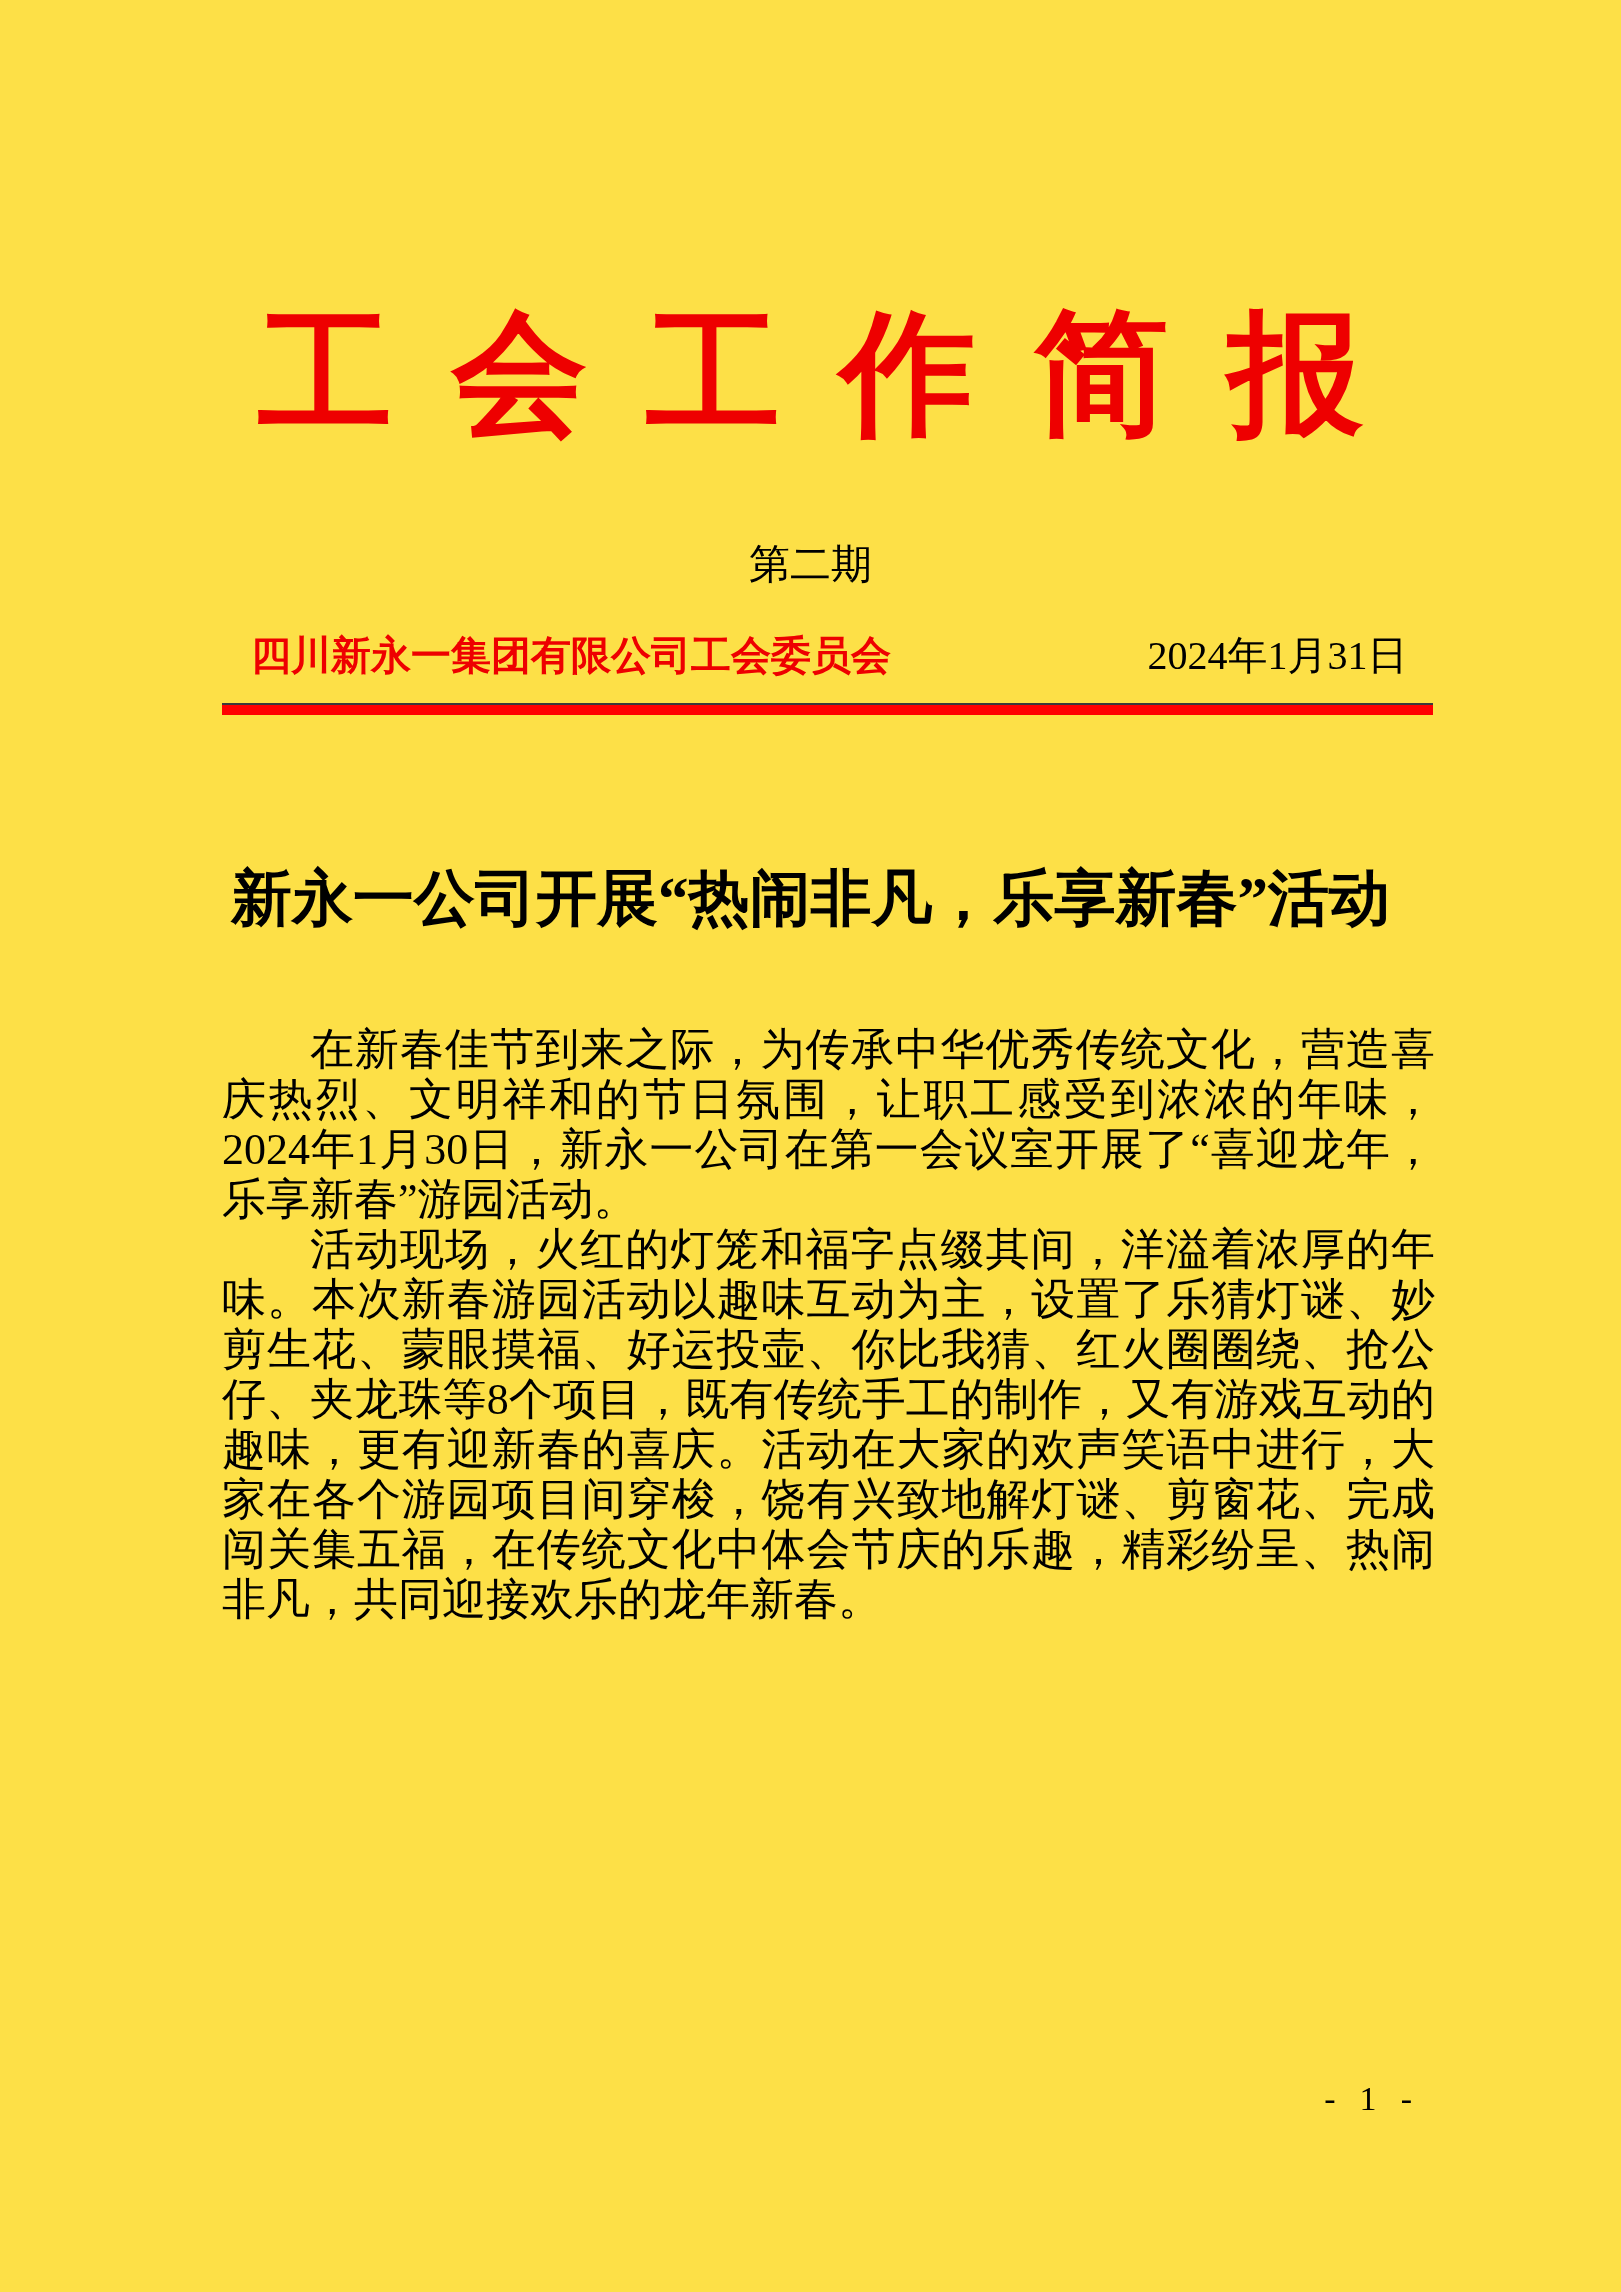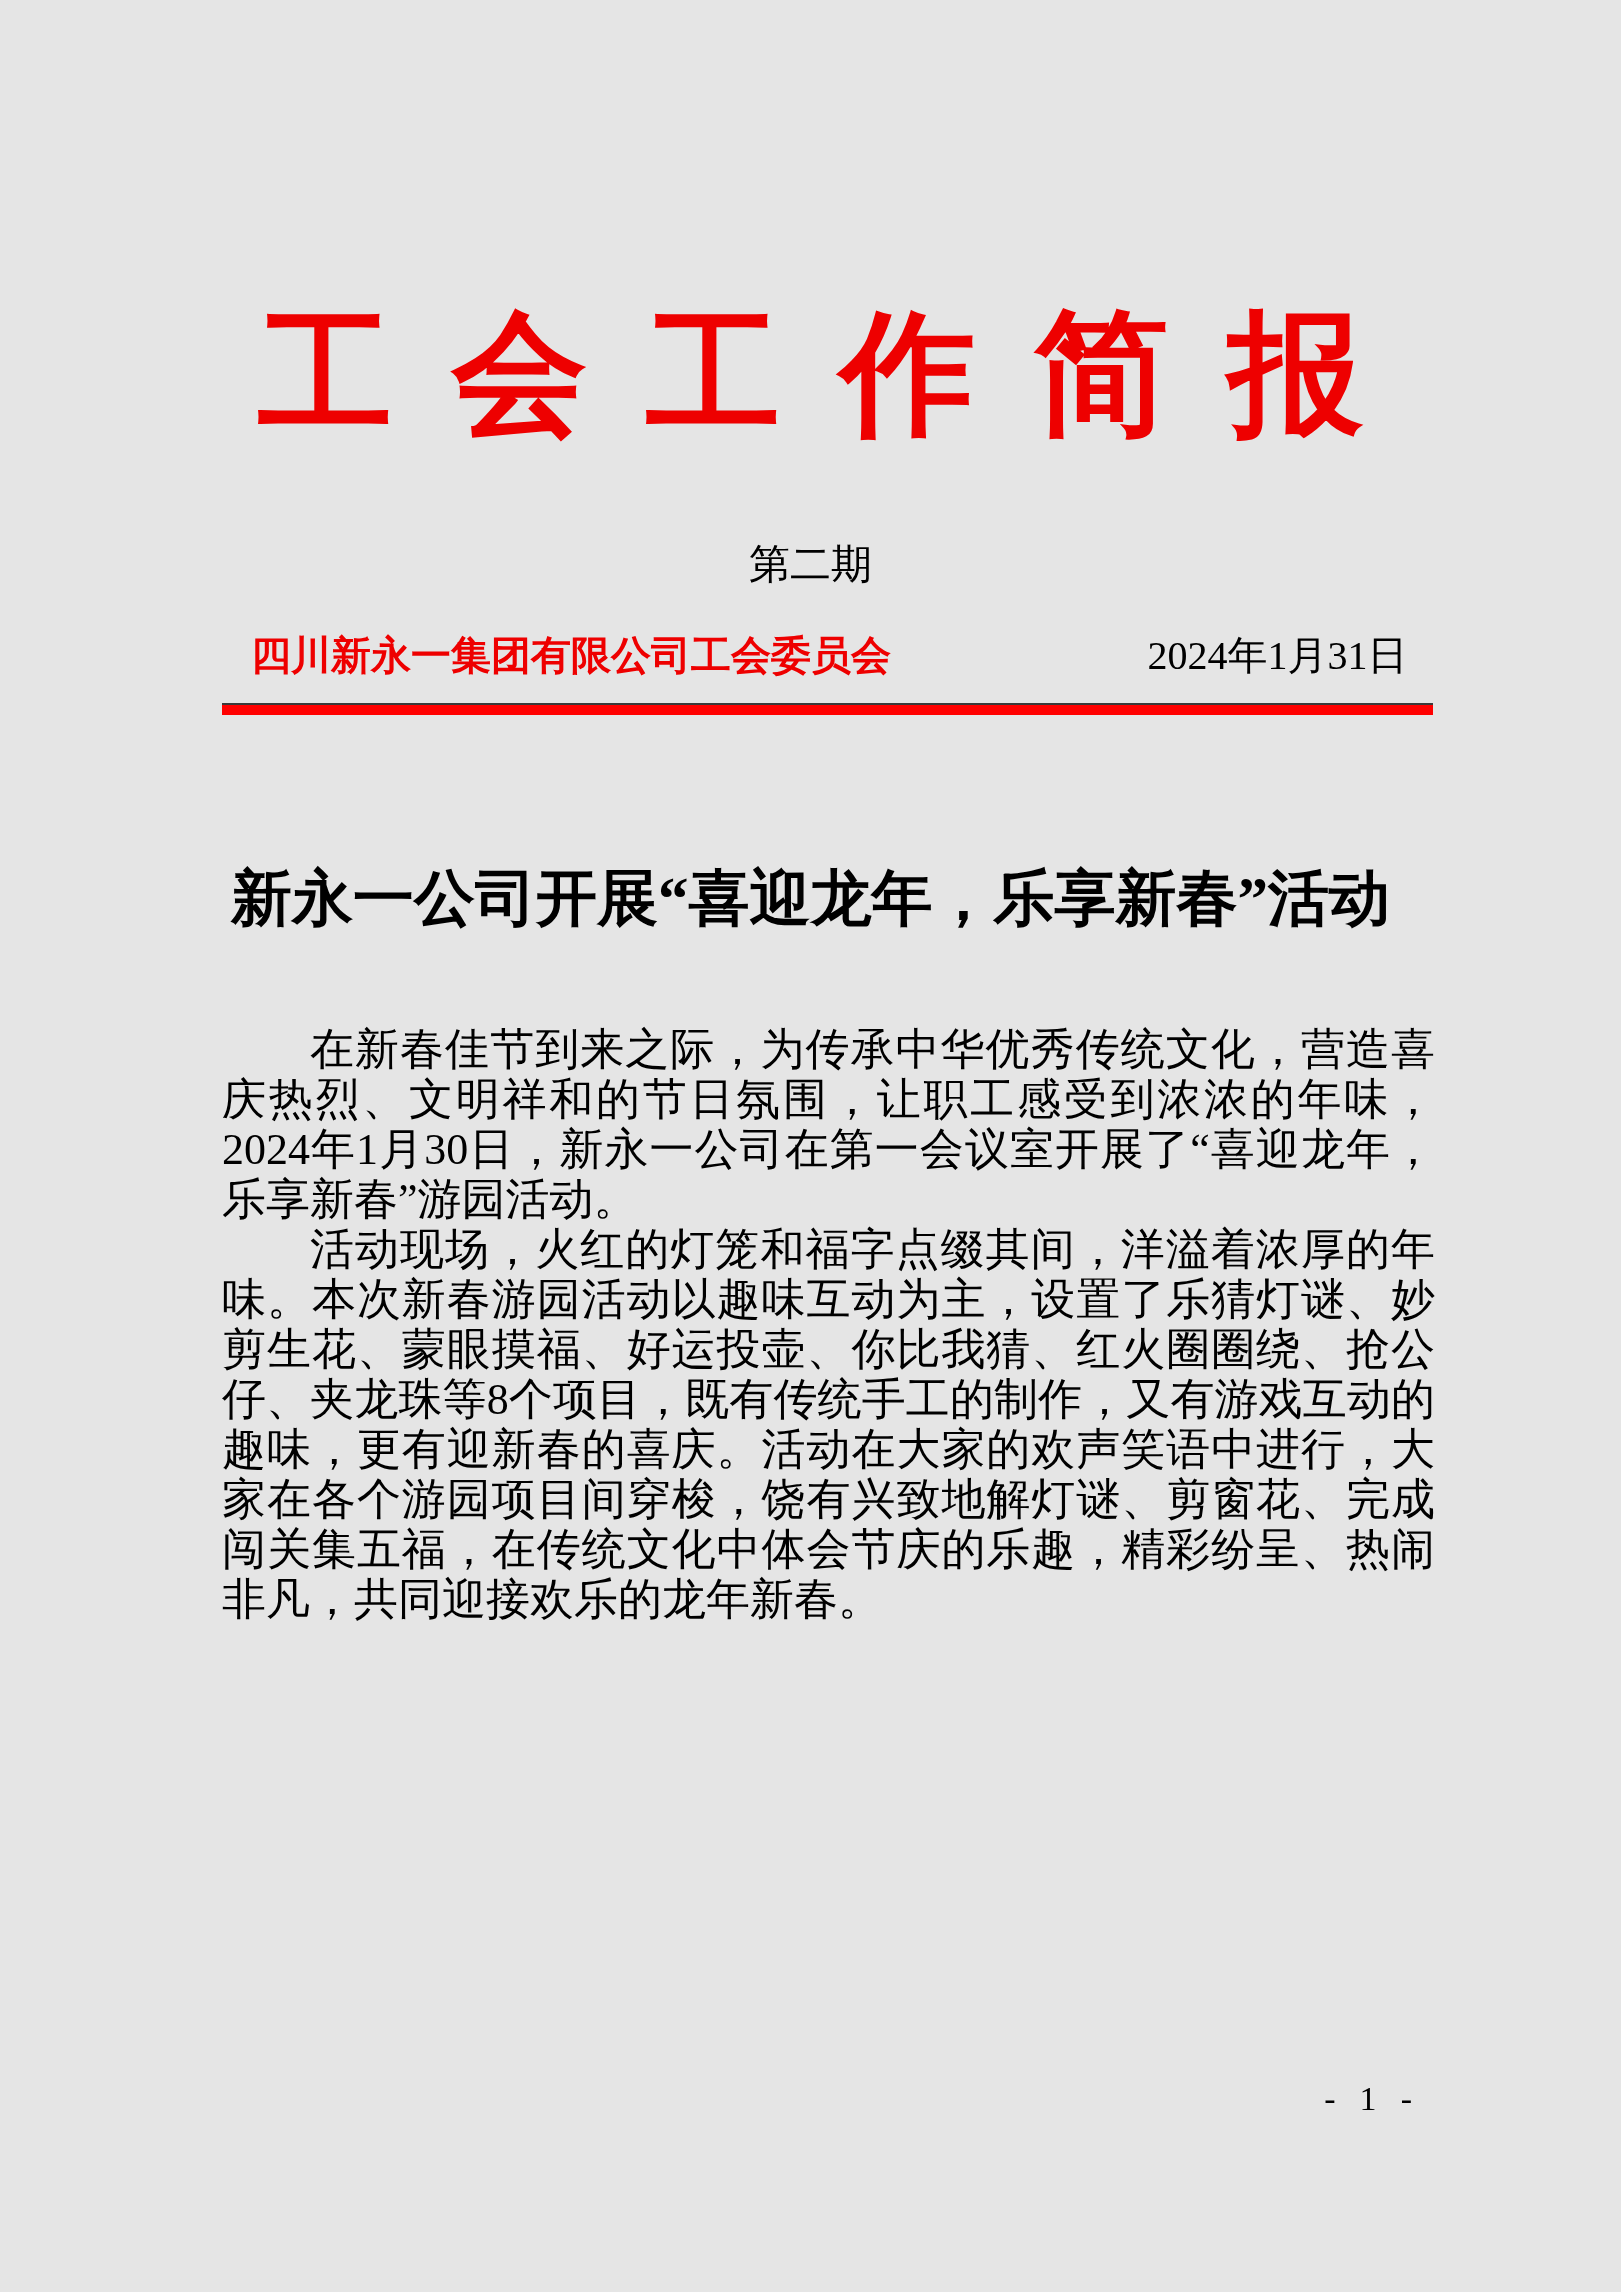--- a/index.html
+++ b/index.html
@@ -4,21 +4,21 @@
 <style>
   html, body {
     margin: 0;
     padding: 0;
     background: #ffffff;
   }
   .page {
     position: relative;
     width: 1621px;
     height: 2293px;
-    background: #e5e5e5;
+    background: #fde047;
     color: #000000;
     font-family: "Liberation Serif", "DejaVu Serif", serif;
     overflow: hidden;
   }
   
   .masthead {
     position: absolute;
     top: 302px;
     left: 0;
     width: 100%;
@@ -129,21 +129,21 @@
 
   <div class="issue">第二期</div>
 
   <div class="meta-row">
     <span class="org-name">四川新永一集团有限公司工会委员会</span>
     <span class="issue-date">2024年1月31日</span>
   </div>
 
   <div class="rule"></div>
 
-  <div class="article-title">新永一公司开展“喜迎龙年，乐享新春”活动</div>
+  <div class="article-title">新永一公司开展“热闹非凡，乐享新春”活动</div>
 
   <div class="body-text">
     <p>在新春佳节到来之际，为传承中华优秀传统文化，营造喜庆热烈、文明祥和的节日氛围，让职工感受到浓浓的年味，2024年1月30日，新永一公司在第一会议室开展了“喜迎龙年，乐享新春”游园活动。</p>
     <p>活动现场，火红的灯笼和福字点缀其间，洋溢着浓厚的年味。本次新春游园活动以趣味互动为主，设置了乐猜灯谜、妙剪生花、蒙眼摸福、好运投壶、你比我猜、红火圈圈绕、抢公仔、夹龙珠等8个项目，既有传统手工的制作，又有游戏互动的趣味，更有迎新春的喜庆。活动在大家的欢声笑语中进行，大家在各个游园项目间穿梭，饶有兴致地解灯谜、剪窗花、完成闯关集五福，在传统文化中体会节庆的乐趣，精彩纷呈、热闹非凡，共同迎接欢乐的龙年新春。</p>
   </div>
 
   <div class="page-number">- 1 -</div>
 
 </div>
 

